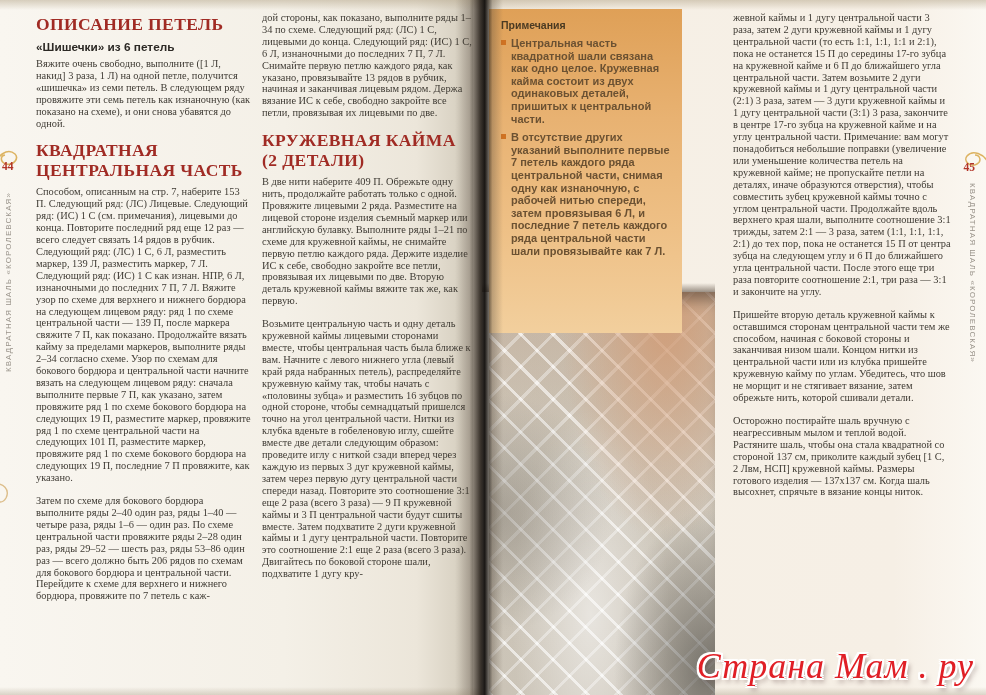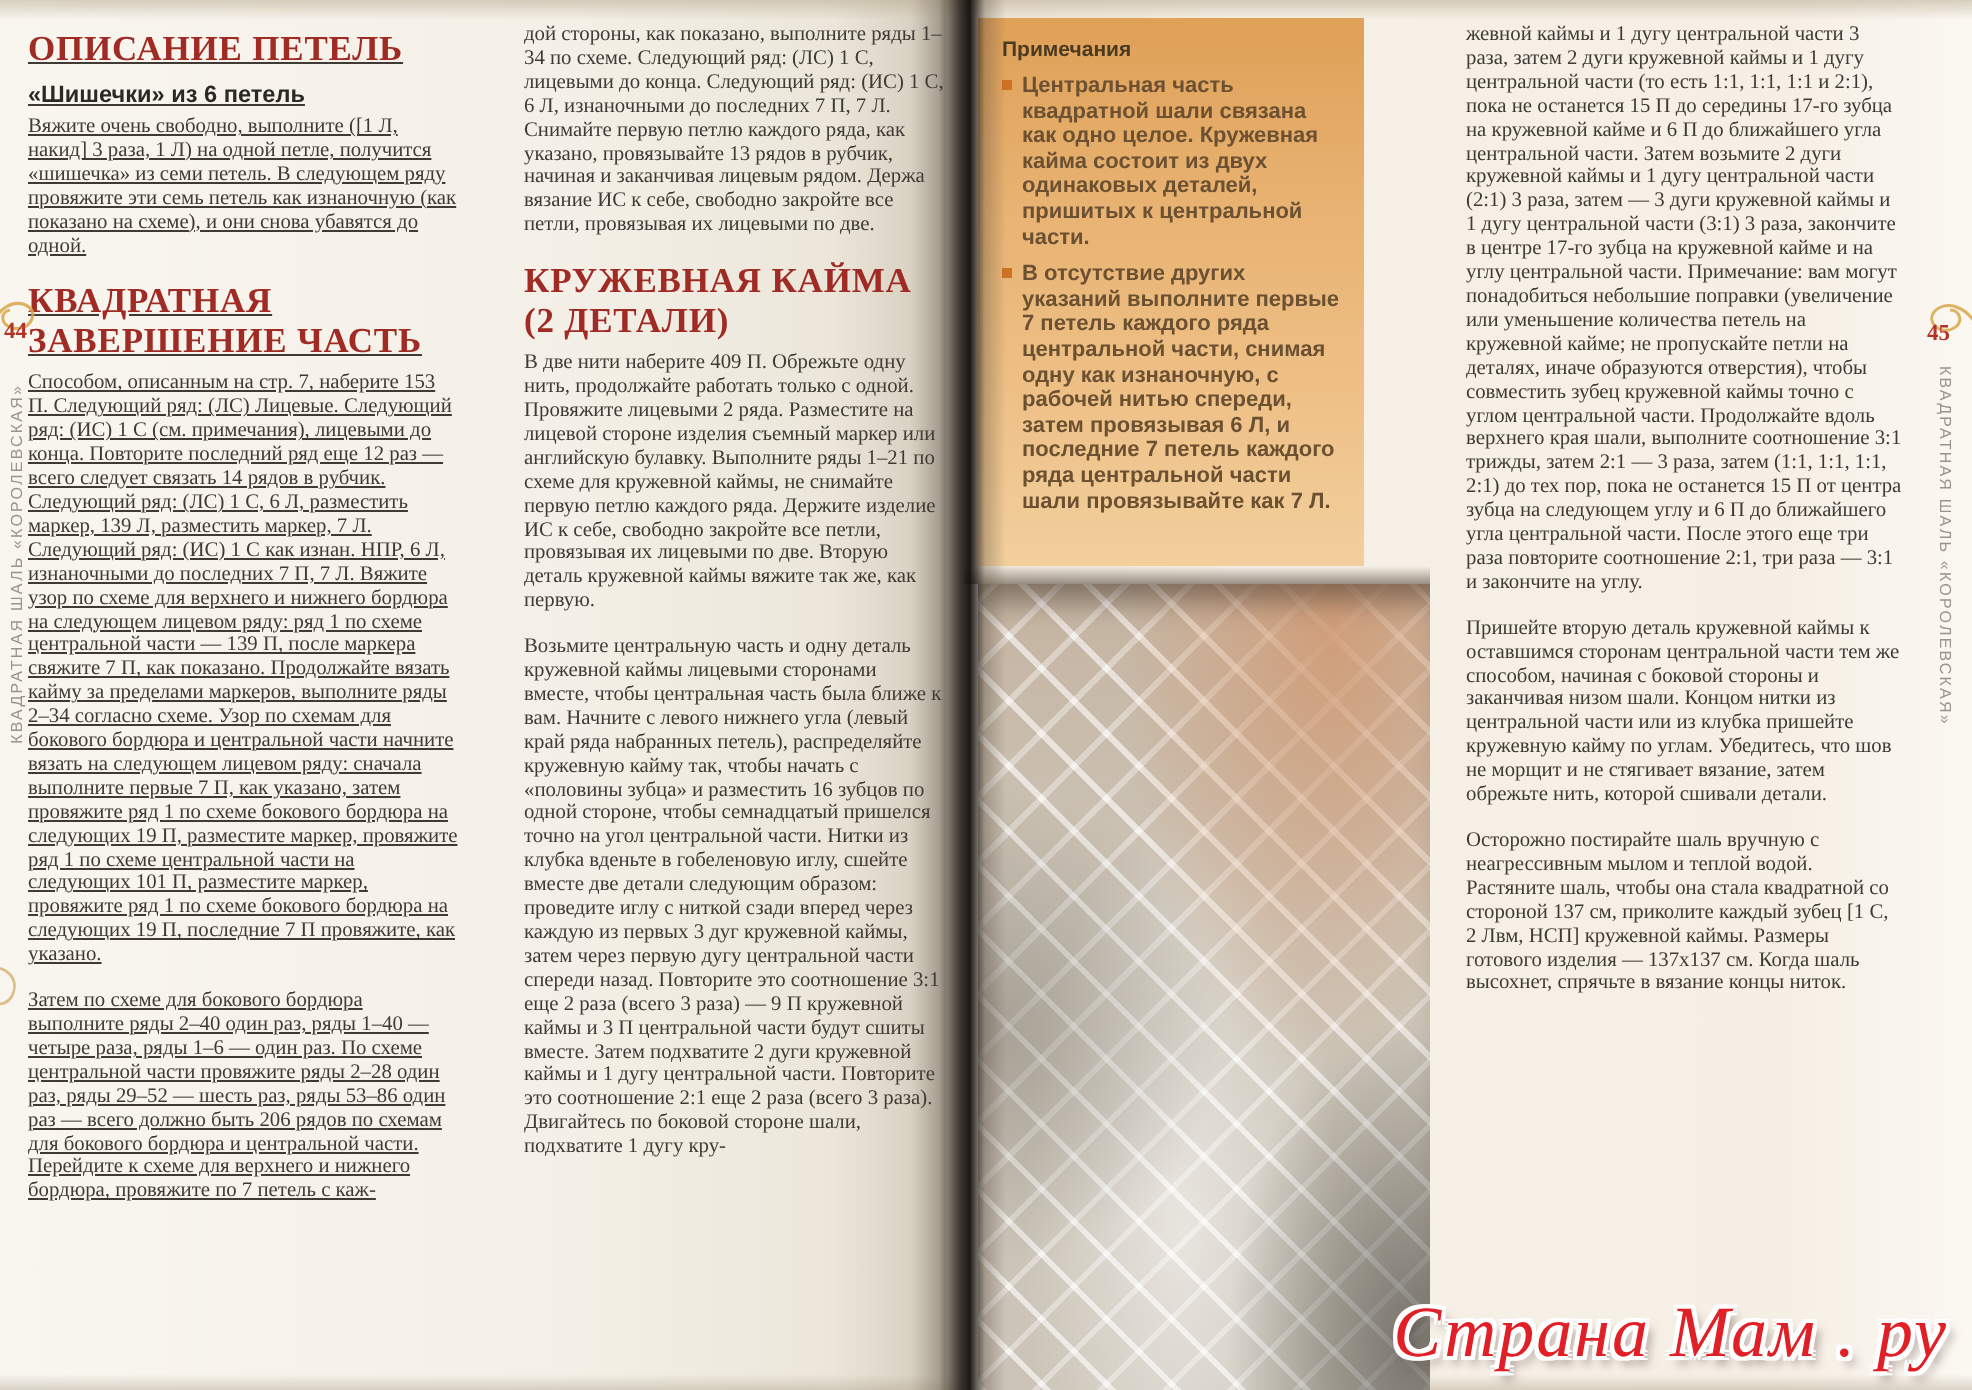--- a/index.html
+++ b/index.html
@@ -14,40 +14,40 @@
      background:linear-gradient(90deg,#d9d0c2 0%,#efe7da 4%,#f6f0e6 28%,#f6efe5 82%,#fbf8f2 100%);}
   .page::before{content:""; position:absolute; left:0; top:0; right:0; height:10px;
      background:linear-gradient(180deg,rgba(186,172,146,.55),rgba(186,172,146,0)); pointer-events:none;}
   .page::after{content:""; position:absolute; left:0; bottom:0; right:0; height:8px;
      background:linear-gradient(0deg,rgba(170,158,136,.4),rgba(170,158,136,0)); pointer-events:none;}
   .gutter{position:absolute; top:0; left:455px; width:48px; height:695px; z-index:5; pointer-events:none;
      background:linear-gradient(90deg,rgba(60,50,40,0) 0%,rgba(70,58,46,.25) 30%,rgba(35,28,22,.85) 52%,rgba(15,12,10,.95) 62%,rgba(90,78,64,.35) 78%,rgba(255,255,255,0) 100%);}
   
   .col{position:absolute; top:12px; height:678px; overflow:hidden; color:#3f3b34;
        font-size:10.4px; line-height:11.9px; text-align:left;}
-  .col1{left:14px; width:215px;text-decoration:underline;}
+  .col1{left:36px; width:215px;}
   .col2{left:262px; width:210px;}
   .col3{left:260px; width:219px;} 
   .col p{margin:0 0 11px 0; overflow-wrap:break-word;}
   h1.rubric{font-family:"Liberation Serif",serif; font-weight:bold; color:#a02b24;
      font-size:17.5px; line-height:20px; letter-spacing:.4px; margin:2px 0 6px 0;}
   h3.subhead{font-family:"Liberation Sans",sans-serif; font-weight:bold; color:#2c2925;
      font-size:11.8px; line-height:14px; margin:2px 0 4px 0;}
   
   .pagenum{position:absolute; font-family:"Liberation Serif",serif; font-weight:bold;
      color:#b23428; font-size:11.5px; z-index:6;}
   .pagenum-left{left:2px; top:160px;}
   .pagenum-right{right:11px; top:161px;}
   .vtitle{position:absolute; font-family:"Liberation Sans",sans-serif; color:#99938a;
      font-size:8px; letter-spacing:1.1px; white-space:nowrap; z-index:6;}
   .vtitle-left{left:4px; top:192px; writing-mode:vertical-rl; transform:rotate(180deg);}
   .vtitle-right{right:9px; top:183px; writing-mode:vertical-rl;}
   .flourish{position:absolute; z-index:6; opacity:.85;}
   
-  .notes-box{position:absolute; left:16px; top:9px; width:193px; height:274px; z-index:4;
+  .notes-box{position:absolute; left:16px; top:9px; width:193px; height:324px; z-index:4;
      background:linear-gradient(180deg,#dfa057 0%,#e8b272 34%,#eec086 68%,#f2cf9d 100%);
      padding:10px 10px 8px 12px; box-sizing:border-box;
      font-family:"Liberation Sans",sans-serif; color:#6b5132; }
   .notes-title{font-weight:bold; color:#4a3a22; font-size:10.5px; margin-bottom:6px;}
   .note-item{display:flex; gap:5px; font-size:11px; line-height:12.6px; font-weight:600; margin-bottom:6px;}
   .note-bullet{flex:0 0 auto; width:5px; height:5px; margin-top:3px; background:#cf7222;}
   
   .photo{position:absolute; left:9px; top:292px; width:233px; height:403px; z-index:3;
      border-left:7px solid #f3f0e8; box-sizing:border-box;
      background:
@@ -82,21 +82,21 @@
     <span class="pagenum pagenum-left">44</span>
     <span class="vtitle vtitle-left">КВАДРАТНАЯ ШАЛЬ «КОРОЛЕВСКАЯ»</span>
     <svg class="flourish" style="left:-10px; top:480px;" width="22" height="26" viewBox="0 0 22 26">
       <path d="M2 4 C14 2, 20 10, 16 18 C12 25, 3 22, 4 14" fill="none" stroke="#d8b57a" stroke-width="1.4"></path>
     </svg>
 
     <div class="col col1">
       <h1 class="rubric">ОПИСАНИЕ ПЕТЕЛЬ</h1>
       <h3 class="subhead">«Шишечки» из 6 петель</h3>
       <p>Вяжите очень свободно, выполните ([1 Л, накид] 3 раза, 1 Л) на одной петле, получится «шишечка» из семи петель. В следующем ряду провяжите эти семь петель как изнаночную (как показано на схеме), и они снова убавятся до одной.</p>
-      <h1 class="rubric">КВАДРАТНАЯ ЗАВЕРШЕНИЕ ЧАСТЬ</h1>
+      <h1 class="rubric">КВАДРАТНАЯ ЦЕНТРАЛЬНАЯ ЧАСТЬ</h1>
       <p>Способом, описанным на стр. 7, наберите 153 П. Следующий ряд: (ЛС) Лицевые. Следующий ряд: (ИС) 1 С (см. примечания), лицевыми до конца. Повторите последний ряд еще 12 раз — всего следует связать 14 рядов в рубчик. Следующий ряд: (ЛС) 1 С, 6 Л, разместить маркер, 139 Л, разместить маркер, 7 Л. Следующий ряд: (ИС) 1 С как изнан. НПР, 6 Л, изнаночными до последних 7 П, 7 Л. Вяжите узор по схеме для верхнего и нижнего бордюра на следующем лицевом ряду: ряд 1 по схеме центральной части — 139 П, после маркера свяжите 7 П, как показано. Продолжайте вязать кайму за пределами маркеров, выполните ряды 2–34 согласно схеме. Узор по схемам для бокового бордюра и центральной части начните вязать на следующем лицевом ряду: сначала выполните первые 7 П, как указано, затем провяжите ряд 1 по схеме бокового бордюра на следующих 19 П, разместите маркер, провяжите ряд 1 по схеме центральной части на следующих 101 П, разместите маркер, провяжите ряд 1 по схеме бокового бордюра на следующих 19 П, последние 7 П провяжите, как указано.</p>
       <p>Затем по схеме для бокового бордюра выполните ряды 2–40 один раз, ряды 1–40 — четыре раза, ряды 1–6 — один раз. По схеме центральной части провяжите ряды 2–28 один раз, ряды 29–52 — шесть раз, ряды 53–86 один раз — всего должно быть 206 рядов по схемам для бокового бордюра и центральной части. Перейдите к схеме для верхнего и нижнего бордюра, провяжите по 7 петель с каж-</p>
     </div>
 
     <div class="col col2">
       <p>дой стороны, как показано, выполните ряды 1–34 по схеме. Следующий ряд: (ЛС) 1 С, лицевыми до конца. Следующий ряд: (ИС) 1 С, 6 Л, изнаночными до последних 7 П, 7 Л. Снимайте первую петлю каждого ряда, как указано, провязывайте 13 рядов в рубчик, начиная и заканчивая лицевым рядом. Держа вязание ИС к себе, свободно закройте все петли, провязывая их лицевыми по две.</p>
       <h1 class="rubric">КРУЖЕВНАЯ КАЙМА (2 ДЕТАЛИ)</h1>
       <p>В две нити наберите 409 П. Обрежьте одну нить, продолжайте работать только с одной. Провяжите лицевыми 2 ряда. Разместите на лицевой стороне изделия съемный маркер или английскую булавку. Выполните ряды 1–21 по схеме для кружевной каймы, не снимайте первую петлю каждого ряда. Держите изделие ИС к себе, свободно закройте все петли, провязывая их лицевыми по две. Вторую деталь кружевной каймы вяжите так же, как первую.</p>
       <p>Возьмите центральную часть и одну деталь кружевной каймы лицевыми сторонами вместе, чтобы центральная часть была ближе к вам. Начните с левого нижнего угла (левый край ряда набранных петель), распределяйте кружевную кайму так, чтобы начать с «половины зубца» и разместить 16 зубцов по одной стороне, чтобы семнадцатый пришелся точно на угол центральной части. Нитки из клубка вденьте в гобеленовую иглу, сшейте вместе две детали следующим образом: проведите иглу с ниткой сзади вперед через каждую из первых 3 дуг кружевной каймы, затем через первую дугу центральной части спереди назад. Повторите это соотношение 3:1 еще 2 раза (всего 3 раза) — 9 П кружевной каймы и 3 П центральной части будут сшиты вместе. Затем подхватите 2 дуги кружевной каймы и 1 дугу центральной части. Повторите это соотношение 2:1 еще 2 раза (всего 3 раза). Двигайтесь по боковой стороне шали, подхватите 1 дугу кру-</p>
     </div>

